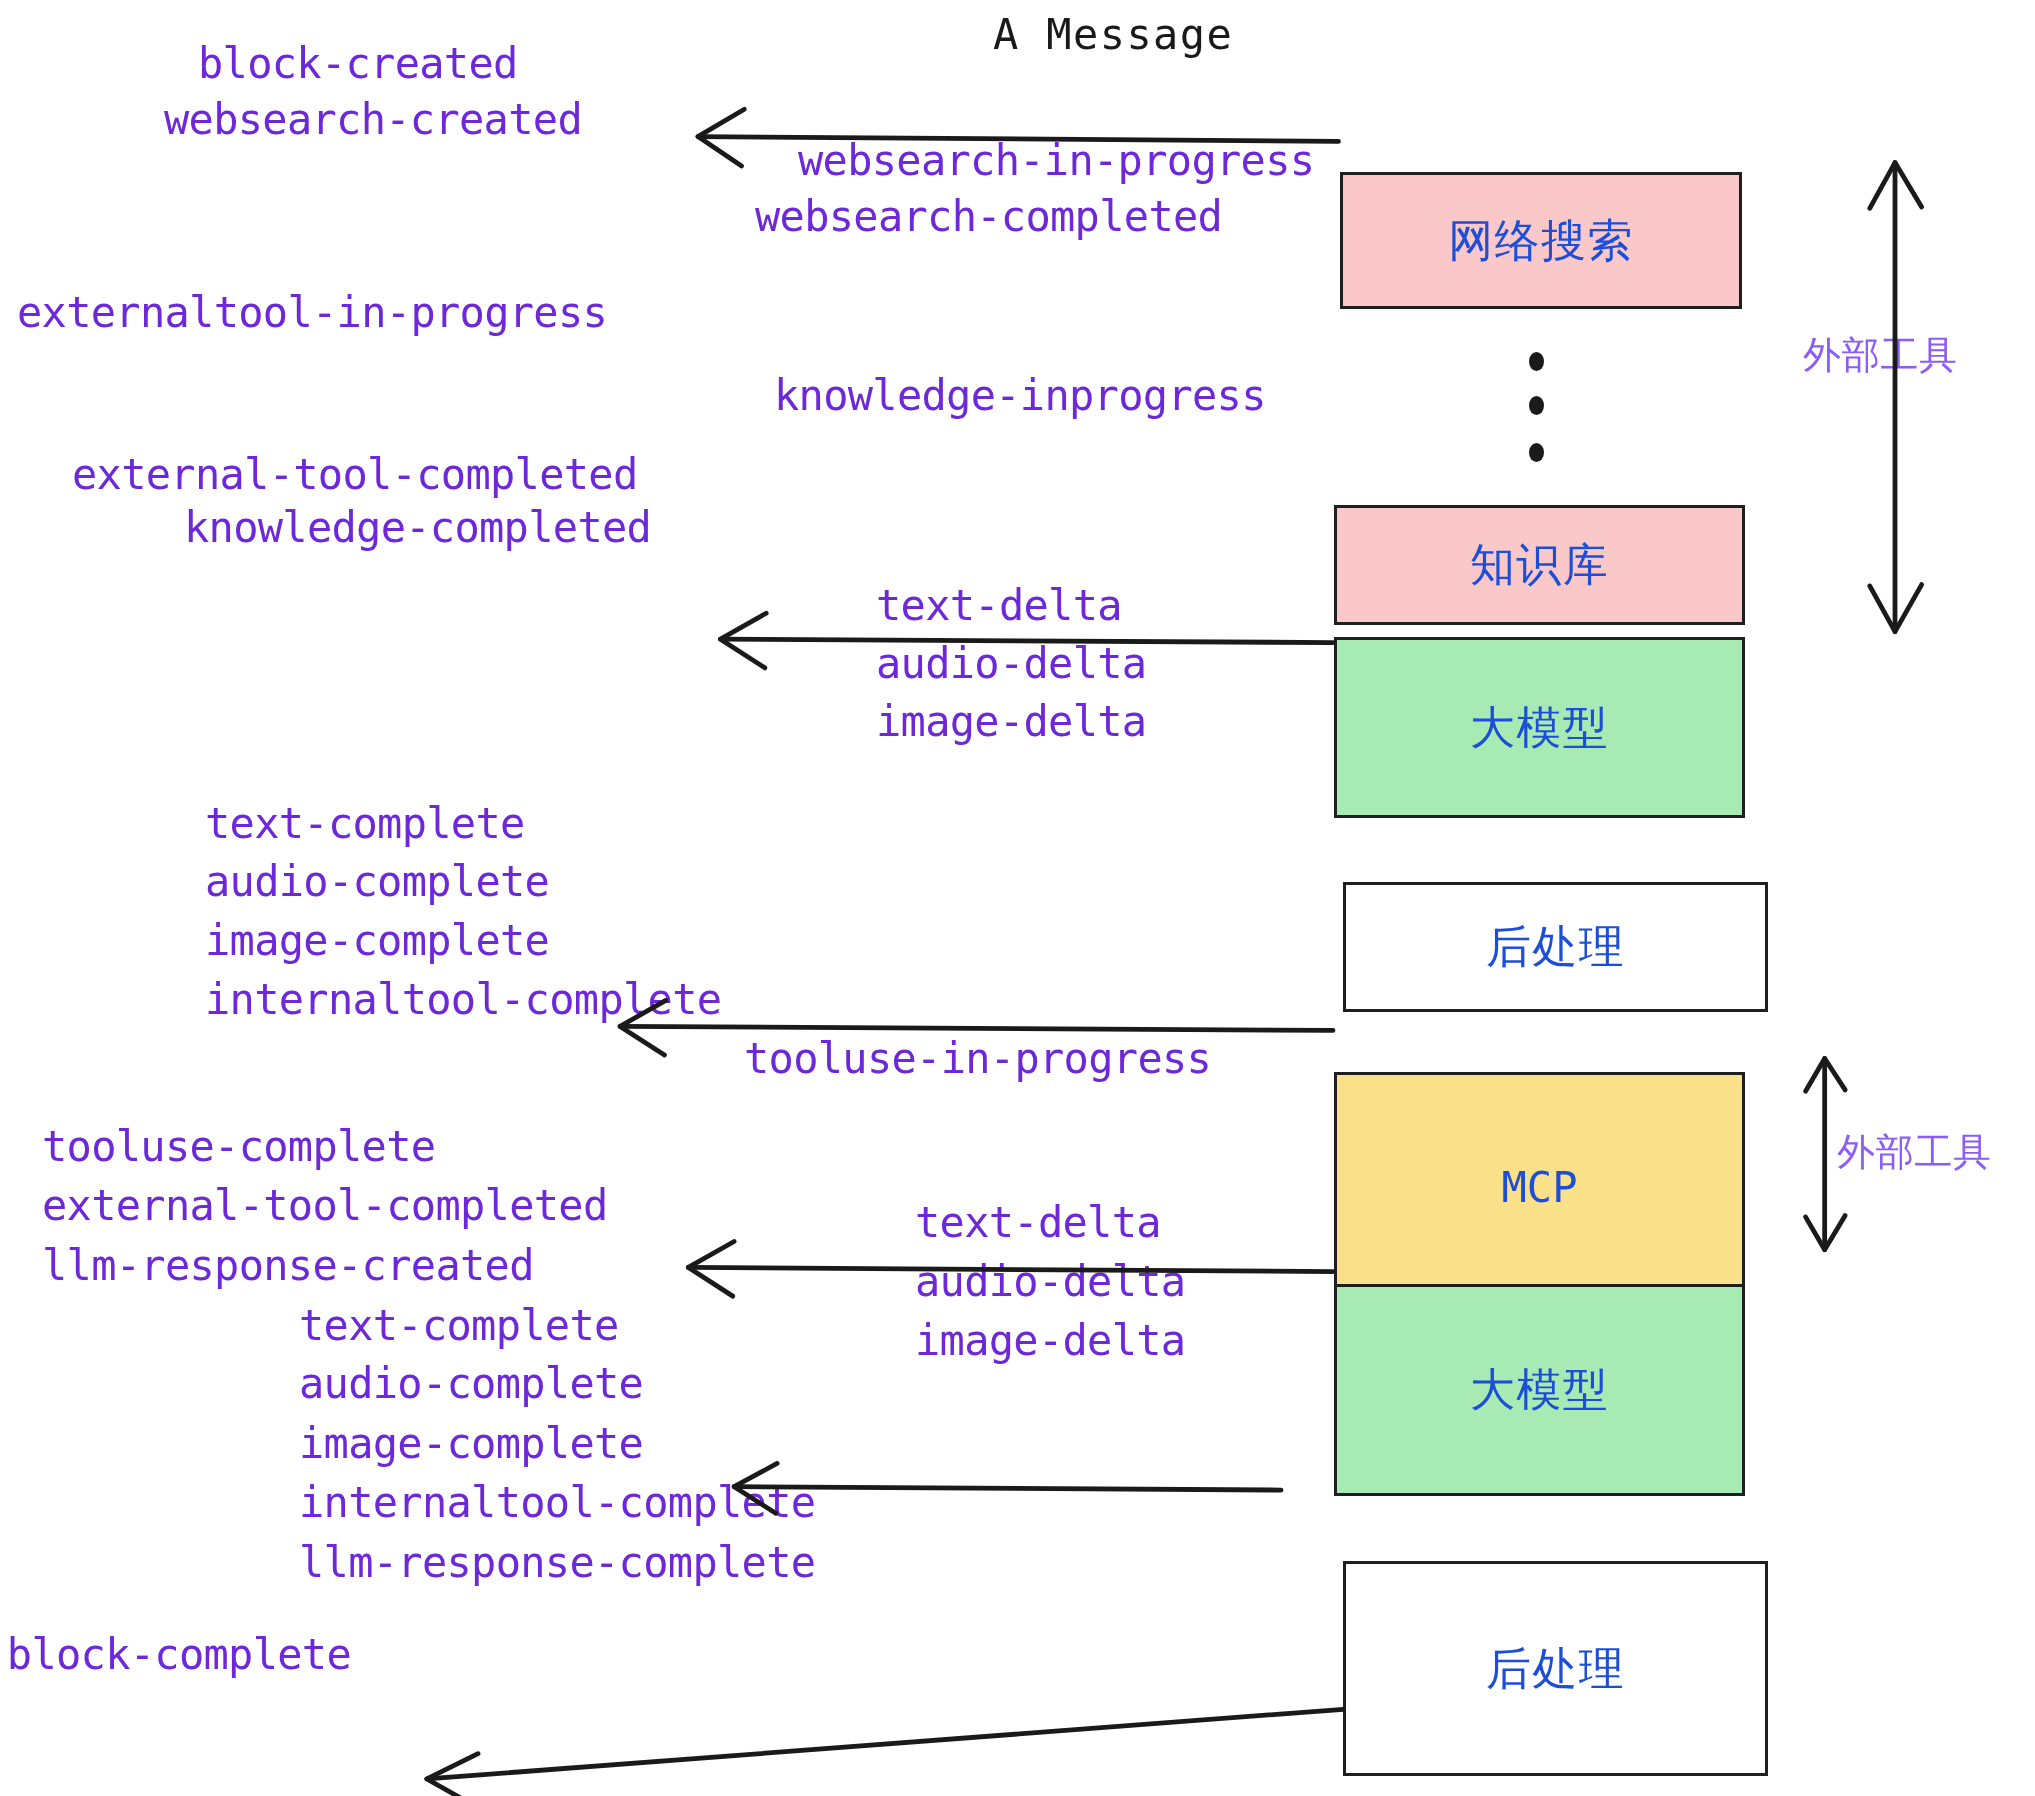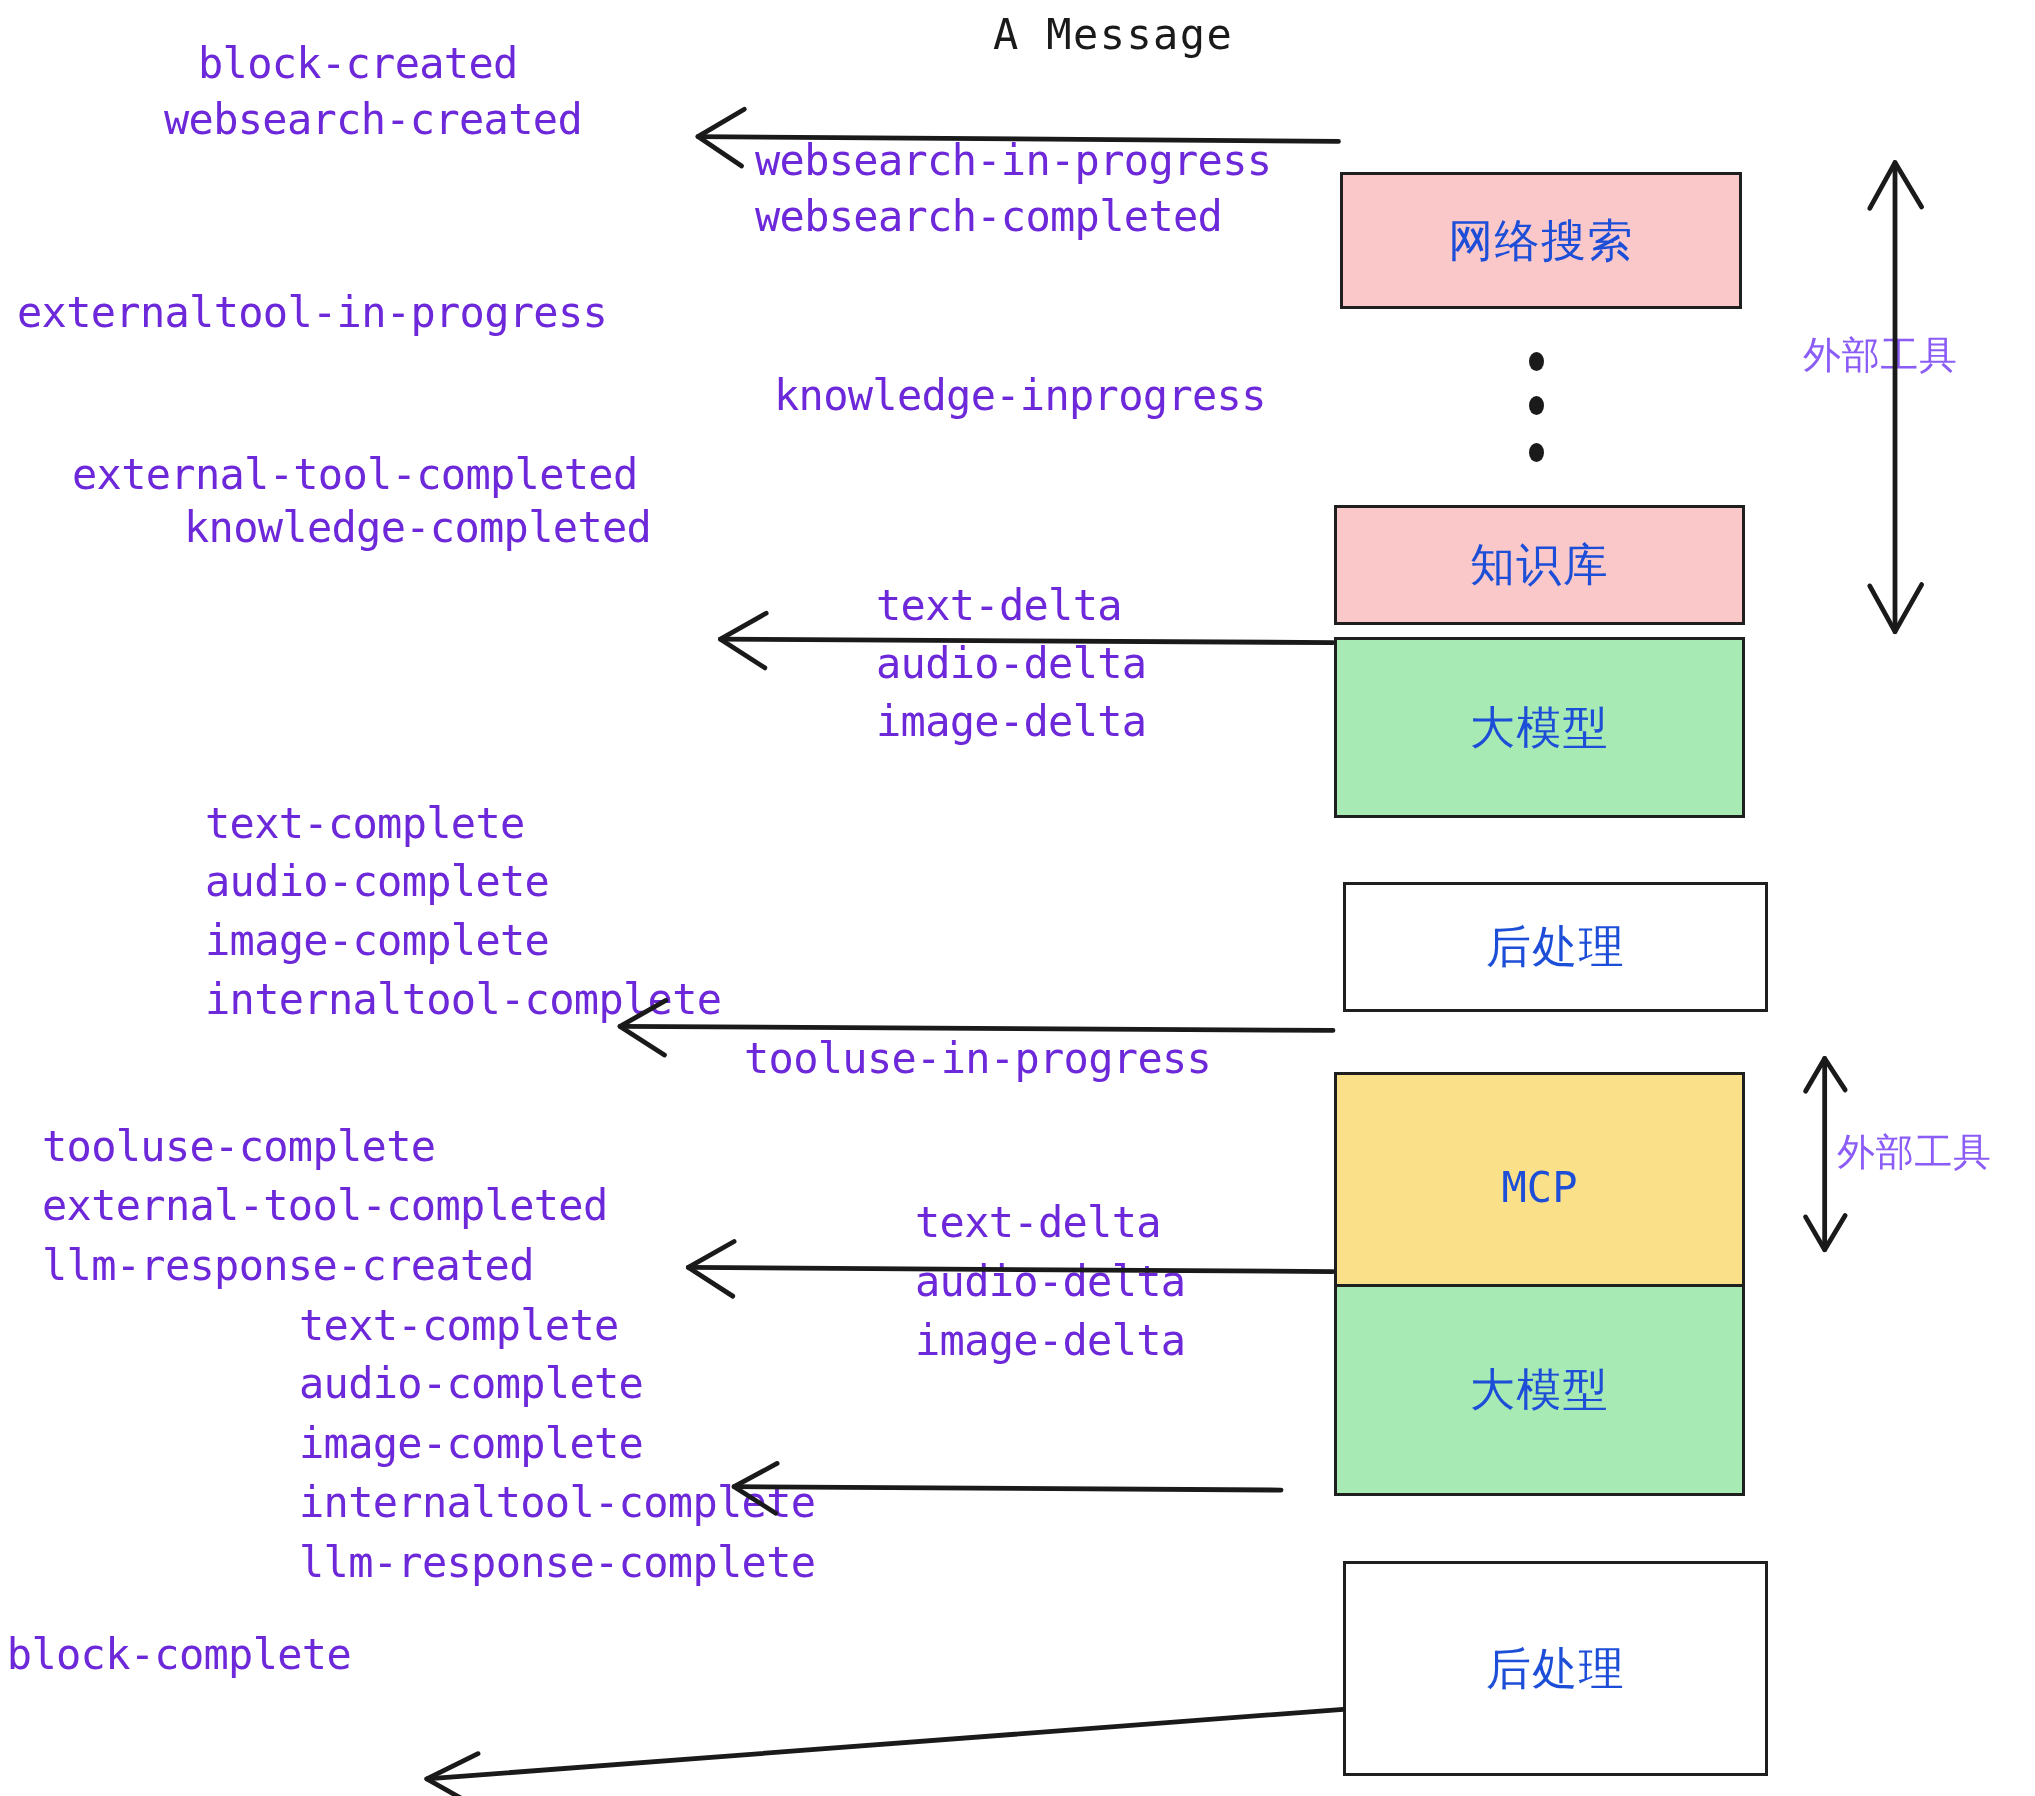--- a/index.html
+++ b/index.html
@@ -73,21 +73,21 @@
 </head>
 <body>
 
 <div id="stage">
 
   <div class="title" style="left:985px; top:10.2px;margin-left:8px;">A Message</div>
 
   <div id="events-layer">
       <div class="evt" style="left: 198px; top: 43px;">block-created</div>
       <div class="evt" style="left: 164px; top: 99px;">websearch-created</div>
-      <div class="evt" style="left: 755px; top: 140px;">websearch-in-progress</div>
+      <div class="evt" style="left: 798px; top: 140px;">websearch-in-progress</div>
       <div class="evt" style="left: 755px; top: 196px;">websearch-completed</div>
       <div class="evt" style="left: 17px; top: 260px; margin-top: 32px;">externaltool-in-progress</div>
       <div class="evt" style="left: 774px; top: 375px;">knowledge-inprogress</div>
       <div class="evt" style="left: 72px; top: 454px;">external-tool-completed</div>
       <div class="evt" style="left: 184px; top: 507px;">knowledge-completed</div>
       <div class="evt" style="left: 876px; top: 585px;">text-delta</div>
       <div class="evt" style="left: 876px; top: 643px;">audio-delta</div>
       <div class="evt" style="left: 876px; top: 701px;">image-delta</div>
       <div class="evt" style="left: 205px; top: 803px;">text-complete</div>
       <div class="evt" style="left: 205px; top: 861px;">audio-complete</div>

